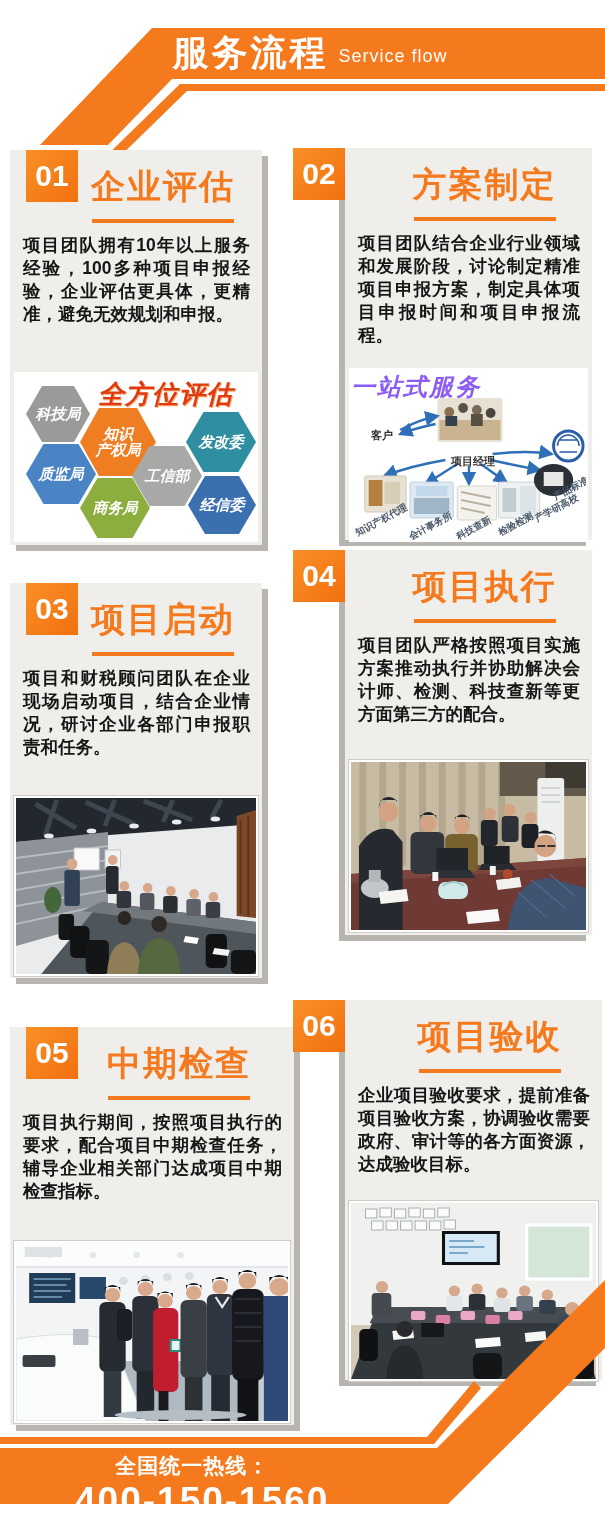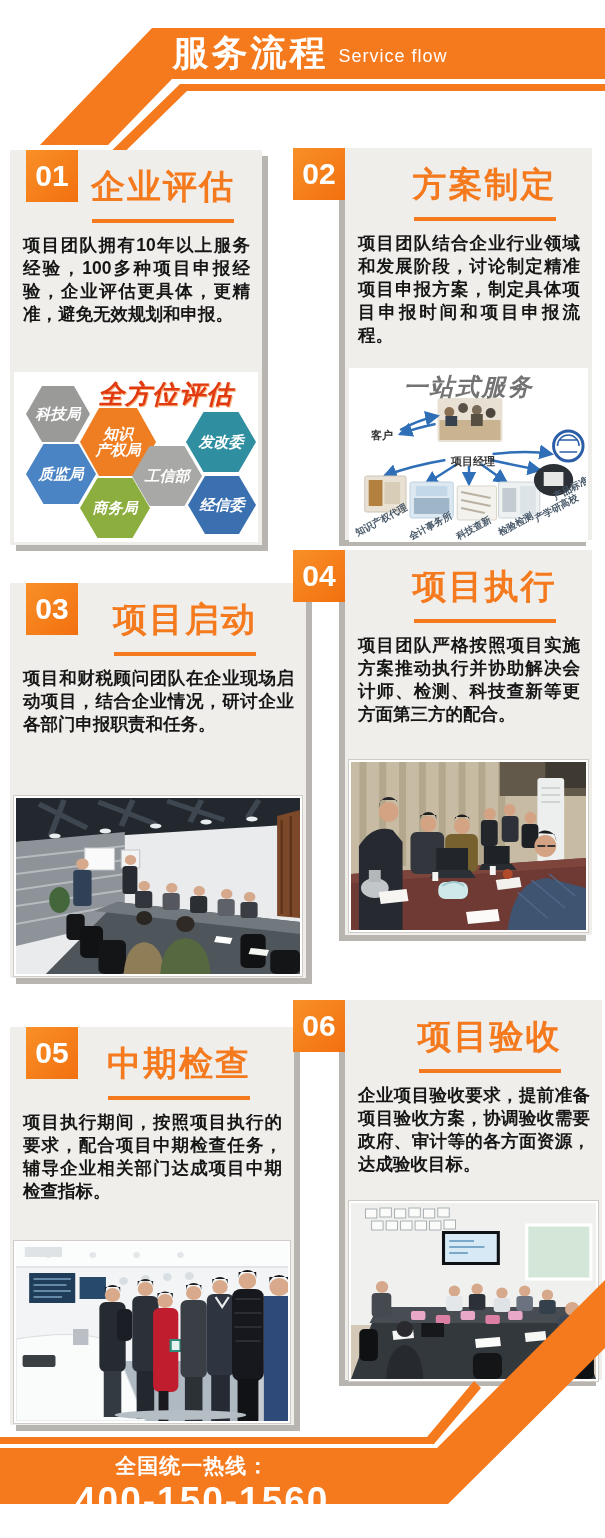--- a/index.html
+++ b/index.html
@@ -23,21 +23,21 @@
   .ftr-text{position:absolute;left:55px;top:1452px;height:52px;display:flex;align-items:center;color:#fff;flex-direction:column;}
   .ftr-label{font-size:21px;font-weight:bold;letter-spacing:1px;}
   .ftr-number{font-size:37px;font-weight:bold;letter-spacing:2px;margin-left:20px;}
 
   
   .card{position:absolute;background:#efeeeb;}
   .card.l{box-shadow:6px 6px 0 #b8b5b1;}
   .card.r{box-shadow:-6px 6px 0 #b8b5b1;}
   #card1{left:10px;top:150px;width:252px;height:395px;}
   #card2{left:345px;top:110px;width:247px;height:392px;margin-top:38px;}
-  #card3{left:10px;top:583px;width:252px;height:395px;padding-left:44px;}
+  #card3{left:10px;top:583px;width:252px;height:395px;}
   #card4{left:345px;top:550px;width:247px;height:385px;}
   #card5{left:10px;top:1027px;width:252px;height:398px;padding-left:32px;}
   #card6{left:345px;top:1000px;width:247px;height:380px;padding-left:10px;}
 
   .numbox{position:absolute;width:52px;height:52px;background:linear-gradient(135deg,#f99027,#f2700f);
     color:#fff;font-size:30px;font-weight:bold;display:flex;align-items:center;justify-content:center;}
   .card.l .numbox{left:16px;top:0;}
   .card.r .numbox{left:-52px;top:0;}
 
   .ctitle{position:absolute;top:14px;text-align:center;color:#f5791d;font-weight:bold;
@@ -70,22 +70,22 @@
   #hex0{left:10px;top:12px;width:64px;height:56px;}
   #hex1{left:64px;top:34px;width:76px;height:68px;}
   #hex2{left:170px;top:38px;width:70px;height:60px;}
   #hex3{left:10px;top:70px;width:70px;height:60px;}
   #hex4{left:116px;top:72px;width:70px;height:60px;}
   #hex5{left:64px;top:104px;width:70px;height:60px;}
   #hex6{left:172px;top:102px;width:68px;height:58px;}
 
   
   .oswrap{position:relative;width:100%;height:100%;background:#fff;}
-  .os-title{position:absolute;top:1px;left:0;right:0;text-align:center;font-size:24px;
-    font-weight:bold;font-style:italic;color:#737373;letter-spacing:2px;}
+  .os-title{position:absolute;top:1px;left:0;right:0;font-size:24px;
+    font-weight:bold;font-style:italic;color:#8b5cf6;letter-spacing:2px;}
   .os-node{position:absolute;font-size:11px;font-weight:bold;color:#333;}
   .os-customer{left:20px;top:58px;}
   .os-manager{left:100px;top:84px;}
   .os-svc{position:absolute;font-size:9.5px;font-weight:bold;color:#4a5a6a;transform:rotate(-28deg);white-space:nowrap;}
   #svc0{left:2px;top:144px;}
   #svc1{left:56px;top:150px;}
   #svc2{left:104px;top:152px;}
   #svc3{left:146px;top:148px;}
   #svc4{left:182px;top:132px;}
   #svc5{left:200px;top:108px;}

